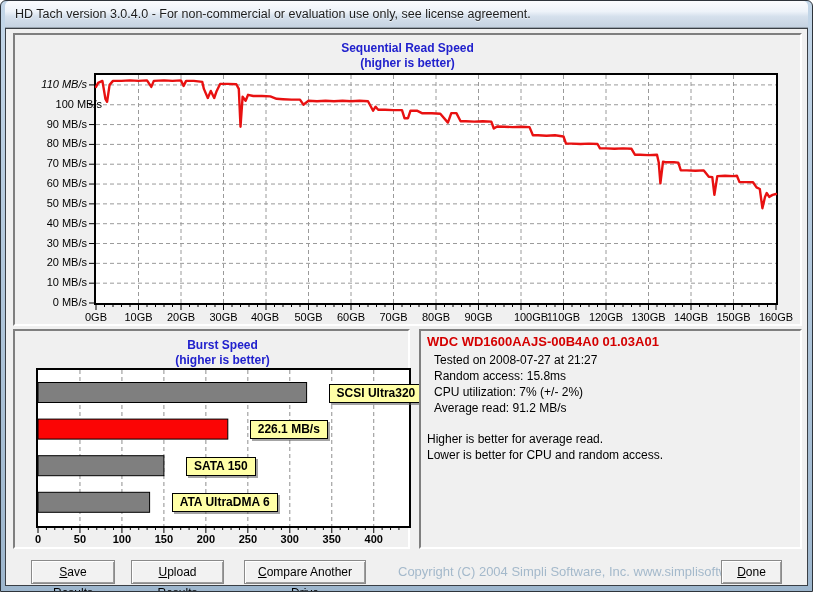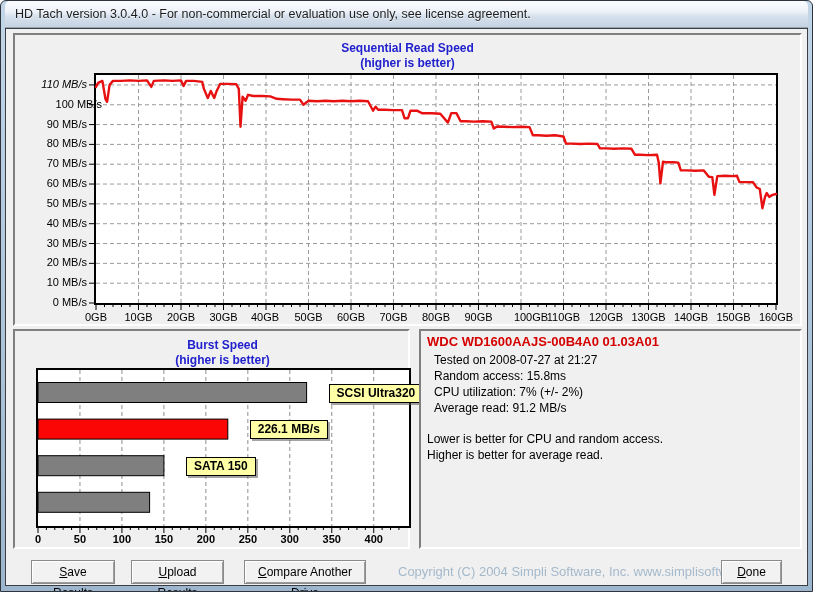--- a/index.html
+++ b/index.html
@@ -285,41 +285,42 @@
             <line x1="359.5339366515837" y1="159" x2="359.5339366515837" y2="162" stroke="#000" stroke-width="1"></line>
             <line x1="367.92760180995475" y1="159" x2="367.92760180995475" y2="162" stroke="#000" stroke-width="1"></line>
             <rect x="7" y="14.5" width="268.6" height="20" fill="#7f7f7f" stroke="#000" stroke-width="1"></rect>
             <rect x="7" y="51.1" width="189.8" height="20" fill="#fb0505" stroke="#000" stroke-width="1"></rect>
             <rect x="7" y="87.7" width="125.9" height="20" fill="#7f7f7f" stroke="#000" stroke-width="1"></rect>
             <rect x="7" y="124.30000000000001" width="111.6" height="20" fill="#7f7f7f" stroke="#000" stroke-width="1"></rect>
           </svg>
           <div class="burst-label" style="left: 313.597px; top: 52.5px;">SCSI Ultra320</div>
           <div class="burst-label" style="left: 234.781px; top: 89.1px;">226.1 MB/s</div>
           <div class="burst-label" style="left: 170.905px; top: 125.7px;">SATA 150</div>
+          <div class="burst-label" style="left: 156.636px; top: 162.3px;">ATA UltraDMA 6</div>
           <div class="tick-label xlab" style="left: 3px; top: 202px; width: 40px; font-weight: bold;">0</div>
           <div class="tick-label xlab" style="left: 44.9683px; top: 202px; width: 40px; font-weight: bold;">50</div>
           <div class="tick-label xlab" style="left: 86.9367px; top: 202px; width: 40px; font-weight: bold;">100</div>
           <div class="tick-label xlab" style="left: 128.905px; top: 202px; width: 40px; font-weight: bold;">150</div>
           <div class="tick-label xlab" style="left: 170.873px; top: 202px; width: 40px; font-weight: bold;">200</div>
           <div class="tick-label xlab" style="left: 212.842px; top: 202px; width: 40px; font-weight: bold;">250</div>
           <div class="tick-label xlab" style="left: 254.81px; top: 202px; width: 40px; font-weight: bold;">300</div>
           <div class="tick-label xlab" style="left: 296.778px; top: 202px; width: 40px; font-weight: bold;">350</div>
           <div class="tick-label xlab" style="left: 338.747px; top: 202px; width: 40px; font-weight: bold;">400</div>
         </div>
     </div>
 
     <div class="panel" id="info-panel" style="left:413px;top:300px;width:383px;height:220px;">
       <div class="info-drive">WDC WD1600AAJS-00B4A0 01.03A01</div>
       <div class="info-line">Tested on 2008-07-27 at 21:27</div>
       <div class="info-line">Random access: 15.8ms</div>
       <div class="info-line">CPU utilization: 7% (+/- 2%)</div>
       <div class="info-line">Average read: 91.2 MB/s</div>
       <div class="info-gap"></div>
+      <div class="info-note">Higher is better for average read.</div>
       <div class="info-note">Lower is better for CPU and random access.</div>
-      <div class="info-note">Higher is better for average read.</div>
     </div>
 
     <button class="btn" style="left:25px;top:531px;width:84px;">
       <u>S</u><span>ave Results</span>
     </button>
     <button class="btn" style="left:125px;top:531px;width:93px;">
       <u>U</u><span>pload Results</span>
     </button>
     <button class="btn" style="left:238px;top:531px;width:122px;">
       <u>C</u><span>ompare Another Drive</span>

